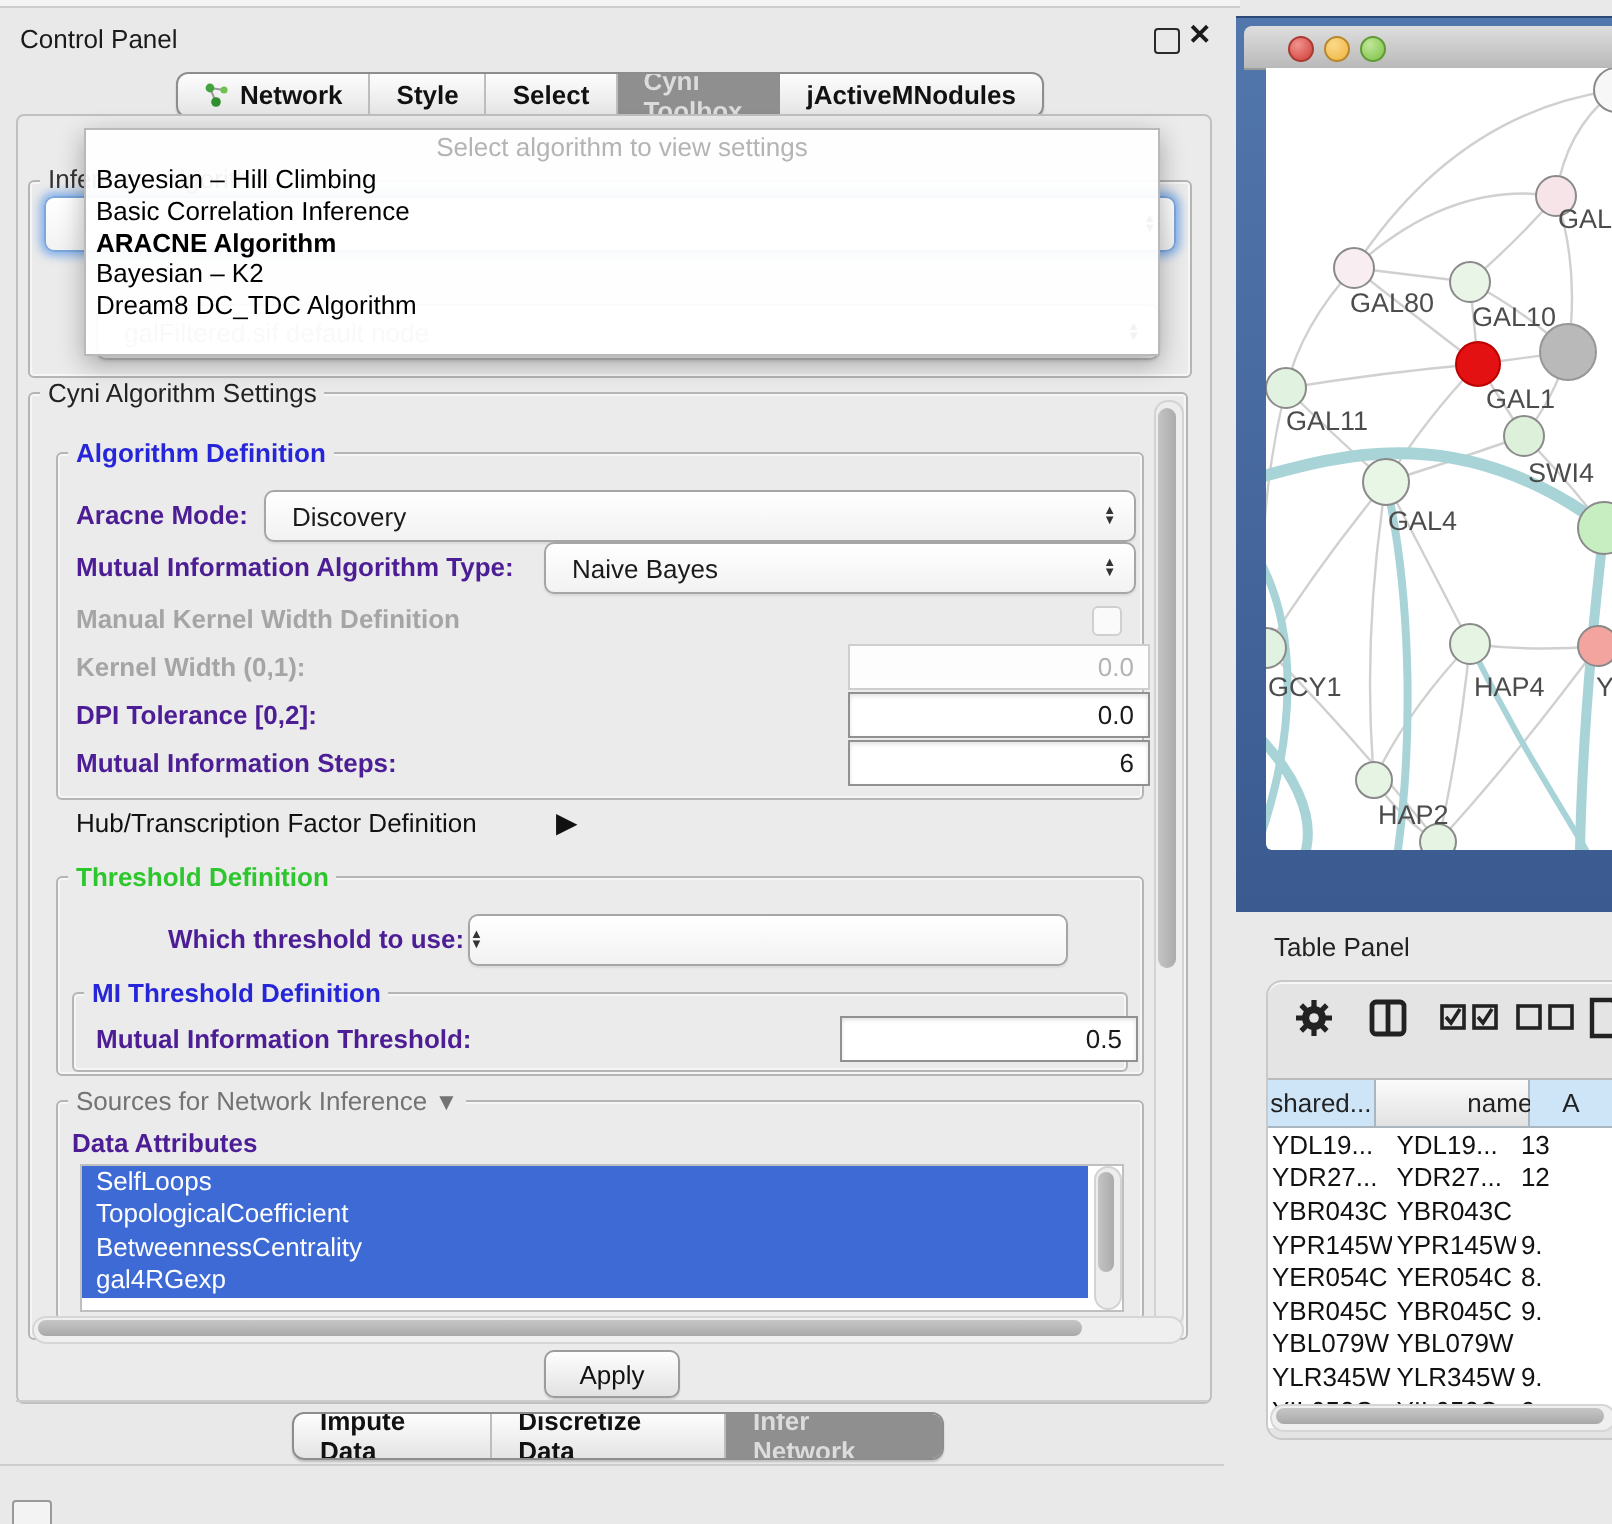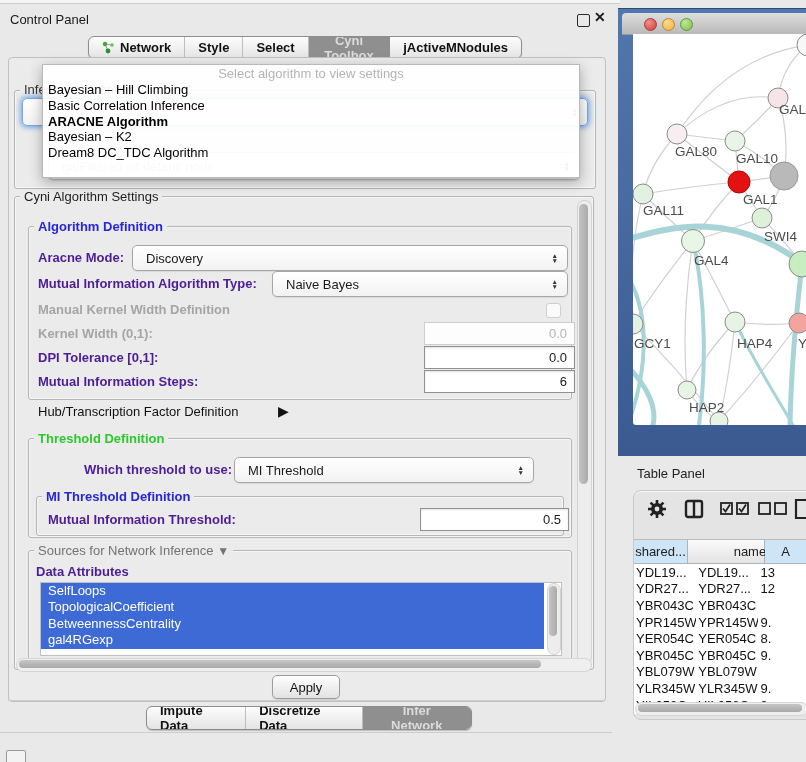--- a/index.html
+++ b/index.html
@@ -29,21 +29,21 @@
   .field{position:absolute;background:#fff;border:1px solid #919191;font-size:13px;display:flex;
     align-items:center;justify-content:flex-end;padding-right:7px;box-shadow:inset 0 1px 2px rgba(0,0,0,.12);}
   .field.disabled{border-color:#cecece;color:#b4b4b4;box-shadow:none;background:#fdfdfd;}
   .checkbox{position:absolute;width:13px;height:13px;border:1px solid #cfcfcf;border-radius:3px;background:#fafafa;}
   
   .tabstrip{position:absolute;display:flex;border:1px solid #8d8d8d;border-radius:6px;overflow:hidden;
     background:linear-gradient(#fdfdfd,#e4e4e4);box-shadow:0 1px 1px rgba(0,0,0,.18);font-weight:bold;}
   .tab{display:flex;align-items:center;gap:5px;padding:0 13px;font-size:13px;color:#111;
     border-right:1px solid #bdbdbd;height:100%;box-sizing:border-box;}
   .tab:last-child{border-right:none;}
-  .tab.selected{background:#8f8f8f;color:#dcdcdc;border-right:1px solid #8f8f8f;text-align:center;}
+  .tab.selected{background:#8f8f8f;color:#dcdcdc;border-right:1px solid #8f8f8f;}
   
   #algo-popup{position:absolute;left:42px;top:60px;width:536px;height:112px;background:rgba(255,255,255,.94);
     border:1px solid #b9b9b9;box-shadow:0 4px 12px rgba(0,0,0,.3);z-index:30;}
   .pop-placeholder{height:17px;text-align:center;color:#b4b4b4;font-size:13px;line-height:17px;}
   .pop-item{height:15.8px;line-height:15.8px;padding-left:5px;font-size:13px;color:#000;white-space:nowrap;}
   .pop-item.bold{font-weight:bold;}
   
   #attr-list{position:absolute;left:40px;top:578px;width:520px;height:72px;background:#fff;
     border:1px solid #bfbfbf;overflow:hidden;}
   .attr-item{height:16.4px;line-height:16.4px;color:#fff;background:#3e6ad5;padding-left:7px;
@@ -161,35 +161,34 @@
       <span class="txt">Naive Bayes</span>
       <span class="arr">▲<br>▼</span>
     </div>
 
     <div class="blabel disabled" style="left:38px;top:298px;">Manual Kernel Width Definition</div>
     <div class="checkbox" style="left:546px;top:299px;"></div>
 
     <div class="blabel disabled" style="left:38px;top:322px;">Kernel Width (0,1):</div>
     <div class="field disabled" style="left:424px;top:318px;width:142px;height:21px;">0.0</div>
 
-    <div class="blabel" style="left:38px;top:346px;">DPI Tolerance [0,1]:</div>
+    <div class="blabel" style="left:38px;top:346px;">DPI Tolerance [0,2]:</div>
     <div class="field" style="left:424px;top:342px;width:142px;height:21px;">0.0</div>
 
     <div class="blabel" style="left:38px;top:370px;">Mutual Information Steps:</div>
     <div class="field" style="left:424px;top:366px;width:142px;height:21px;">6</div>
 
     <div class="plainlabel" style="left:38px;top:400px;">Hub/Transcription Factor Definition</div>
     <div class="abs" style="left:278px;top:399px;font-size:14px;color:#111;">▶</div>
 
     <div class="groupbox" style="left:28px;top:434px;width:542px;height:98px;"></div>
     <div class="grouptitle green-title" style="left:34px;top:427px;">Threshold Definition</div>
 
     <div class="blabel" style="left:84px;top:458px;">Which threshold to use:</div>
     <div class="combo" style="left:234px;top:453px;width:298px;height:24px;">
-      <span class="txt">MI Threshold</span>
       <span class="arr">▲<br>▼</span>
     </div>
 
     <div class="groupbox" style="left:36px;top:492px;width:526px;height:38px;"></div>
     <div class="grouptitle blue-title" style="left:42px;top:485px;">MI Threshold Definition</div>
     <div class="blabel" style="left:48px;top:508px;">Mutual Information Threshold:</div>
     <div class="field" style="left:420px;top:504px;width:140px;height:21px;">0.5</div>
 
     <div class="groupbox" style="left:28px;top:546px;width:542px;height:108px;"></div>
     <div class="grouptitle" style="left:34px;top:539px;color:#737373;">

